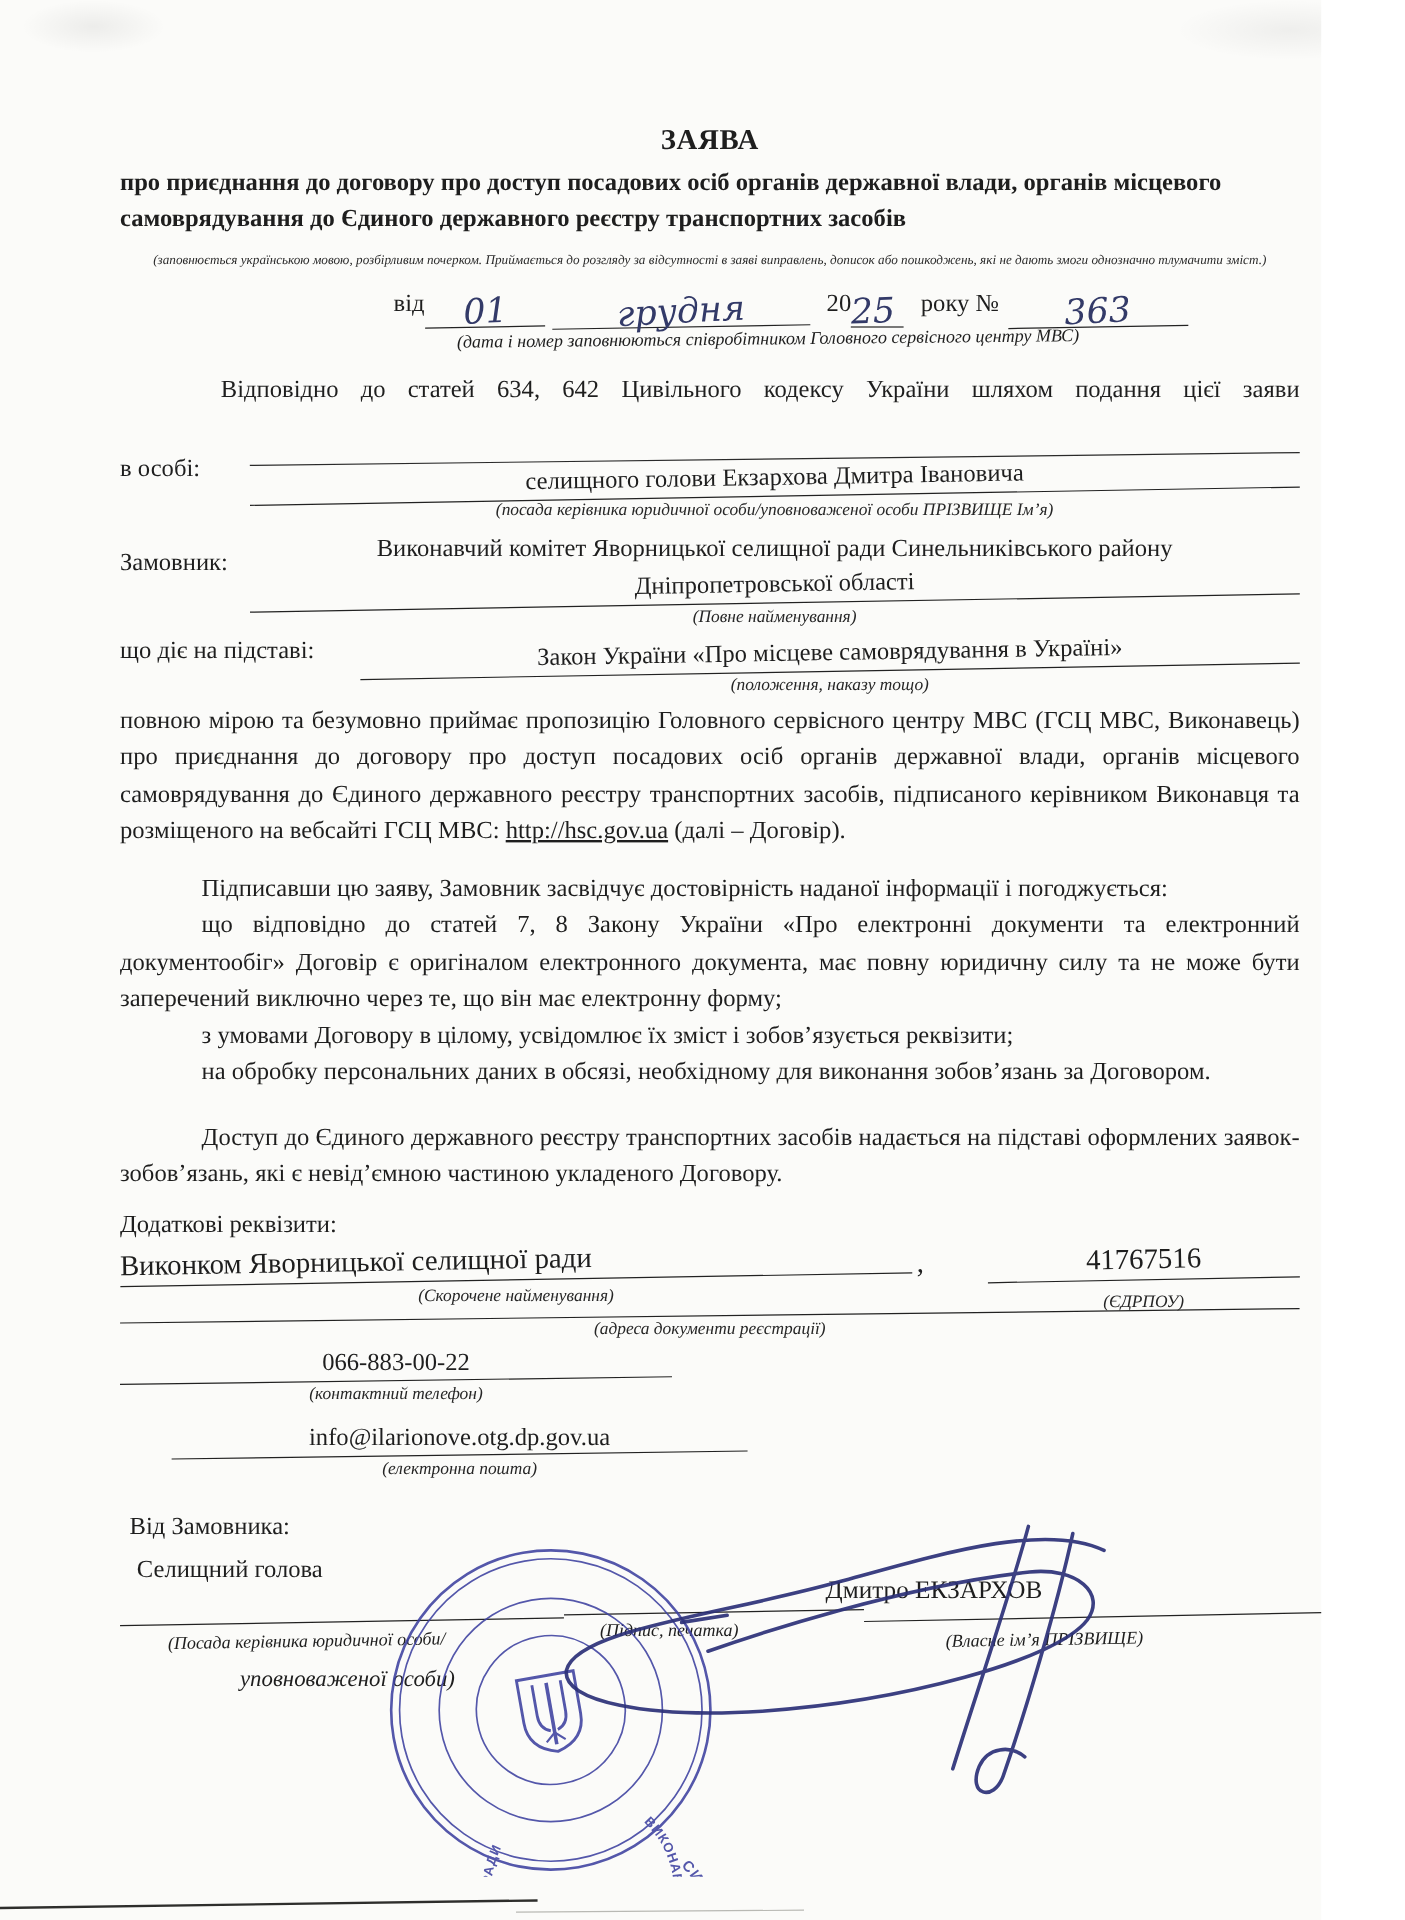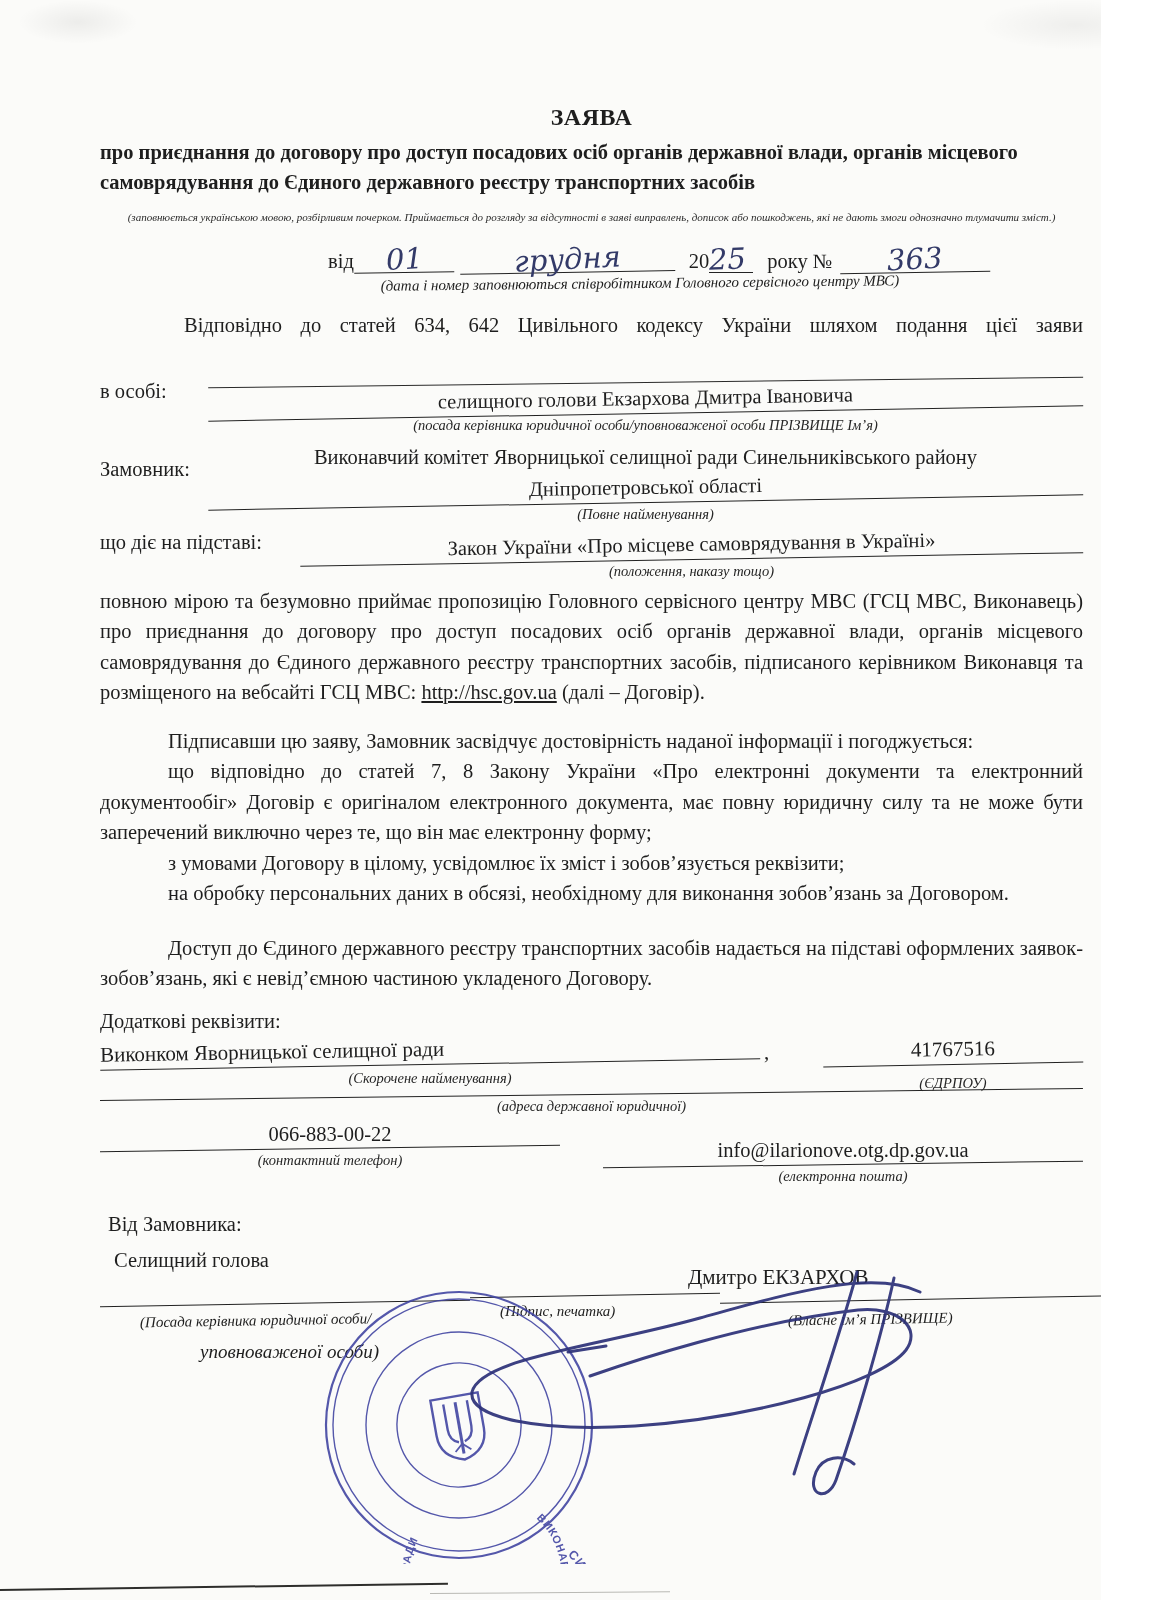--- a/index.html
+++ b/index.html
@@ -11,21 +11,21 @@
     color:#1e1e1e;
     overflow:hidden;
   }
   .content{position:relative;padding:0 88px 0 100px;width:983px;}
   .smudge{position:absolute;border-radius:50%;pointer-events:none;}
 
   .title{margin-top:104px;text-align:center;font-weight:bold;font-size:24px;letter-spacing:.5px;}
   .subtitle{margin-top:6px;font-weight:bold;font-size:20.5px;line-height:30px;}
   .note{margin-top:10px;text-align:center;font-style:italic;font-size:11px;line-height:21px;color:#2a2a2a;}
 
-  .date-row{margin-top:14px;margin-left:228px;display:flex;align-items:flex-end;font-size:20.5px;white-space:nowrap;}
+  .date-row{margin-top:14px;margin-left:228px;display:flex;align-items:flex-start;font-size:20.5px;white-space:nowrap;}
   .hw{font-style:italic;color:#333a68;font-size:29px;font-family:"DejaVu Serif",serif;transform:rotate(-2deg);display:inline-block;}
   .blank{border-bottom:1.6px solid #232323;text-align:center;display:inline-block;height:30px;}
   .b-day{width:100px;transform:rotate(-1deg);}
   .b-month{width:215px;transform:rotate(-1deg);margin-left:6px;}
   .b-num{width:150px;transform:rotate(-1deg);margin-left:8px;}
   .yr{margin-left:14px;}
   .b-yr{width:44px;border-bottom:1.6px solid #232323;display:inline-block;height:30px;}
   .date-caption{margin-top:2px;margin-left:240px;width:600px;text-align:center;font-style:italic;font-size:15px;transform:rotate(-.6deg);}
 
   .intro{margin-top:22px;font-size:20.5px;text-align:justify;text-align-last:justify;text-indent:84px;}
@@ -47,32 +47,32 @@
   .pid .f-area{margin-left:200px;}
 
   .para{font-size:20.5px;line-height:30.5px;text-align:justify;margin:0;}
   .p1{margin-top:6px;}
   .p-ind{text-indent:68px;}
   .p2{margin-top:18px;}
   .p3{margin-top:24px;}
   .doclink{text-decoration:underline;color:#1e1e1e;}
 
   .req-head{margin-top:16px;font-size:20.5px;}
-  .sn-row{display:flex;align-items:flex-end;margin-top:4px;font-size:21px;}
+  .sn-row{display:flex;align-items:flex-end;margin-top:4px;font-size:24px;}
   .sn-left{width:660px;border-bottom:1.4px solid #222;transform:rotate(-1deg);padding-bottom:2px;}
   .sn-comma{width:16px;margin-left:4px;}
   .sn-right{width:260px;margin-left:43px;text-align:center;border-bottom:1.4px solid #222;transform:rotate(-1.1deg);padding-bottom:2px;}
   .sn-caps{display:flex;margin-top:2px;}
   .sn-cap-l{width:660px;}
   .sn-cap-r{width:260px;margin-left:63px;margin-top:8px;}
 
   .addr{margin-top:26px;font-size:20.5px;line-height:31px;width:830px;}
   .addr-rule{border-bottom:1.4px solid #222;transform:rotate(-.7deg);margin-top:2px;}
 
-  .pe-row{display:flex;margin-top:8px;font-size:20.5px;}
+  .pe-row{display:flex;margin-top:8px;font-size:20.5px;flex-direction:column;}
   .pe-col-l{width:460px;}
   .pe-col-r{width:480px;margin-left:43px;margin-top:16px;}
   .pe-val{text-align:center;}
   .pe-rule{border-bottom:1.4px solid #222;transform:rotate(-.8deg);margin-top:2px;}
 
   .sig-area{position:relative;margin-top:14px;height:210px;font-size:20.5px;}
   .sig-from{position:absolute;left:8px;top:14px;}
   .sig-pos{position:absolute;left:14px;top:50px;}
   .sig-rule-l{position:absolute;left:0;top:104px;width:370px;border-bottom:1.4px solid #222;transform:rotate(-1deg);}
   .sig-rule-m{position:absolute;left:370px;top:96px;width:250px;border-bottom:1.4px solid #222;transform:rotate(-1deg);}
@@ -159,21 +159,21 @@
       <div class="sn-left">Виконком Яворницької селищної ради</div>
       <div class="sn-comma">,</div>
       <div class="sn-right">41767516</div>
     </div>
     <div class="sn-caps">
       <div class="sn-cap-l cap">(Скорочене найменування)</div>
       <div class="sn-cap-r cap">(ЄДРПОУ)</div>
     </div>
 
     <div class="addr-rule"></div>
-    <div class="cap">(адреса державної юридичної)</div>
+    <div class="cap">(адреса документи реєстрації)</div>
 
     <div class="pe-row">
       <div class="pe-col-l">
         <div class="pe-val">066-883-00-22</div>
         <div class="pe-rule"></div>
         <div class="cap">(контактний телефон)</div>
       </div>
       <div class="pe-col-r">
         <div class="pe-val">info@ilarionove.otg.dp.gov.ua</div>
         <div class="pe-rule"></div>

